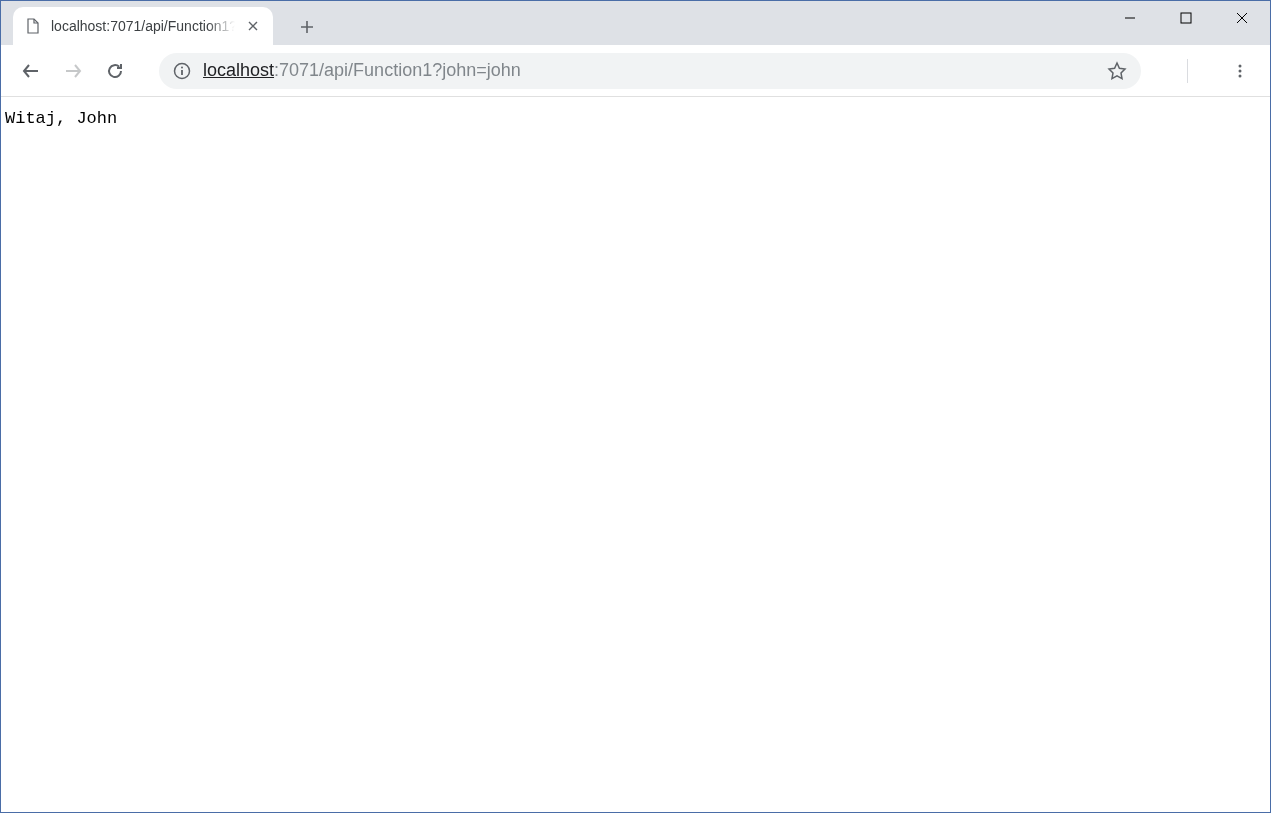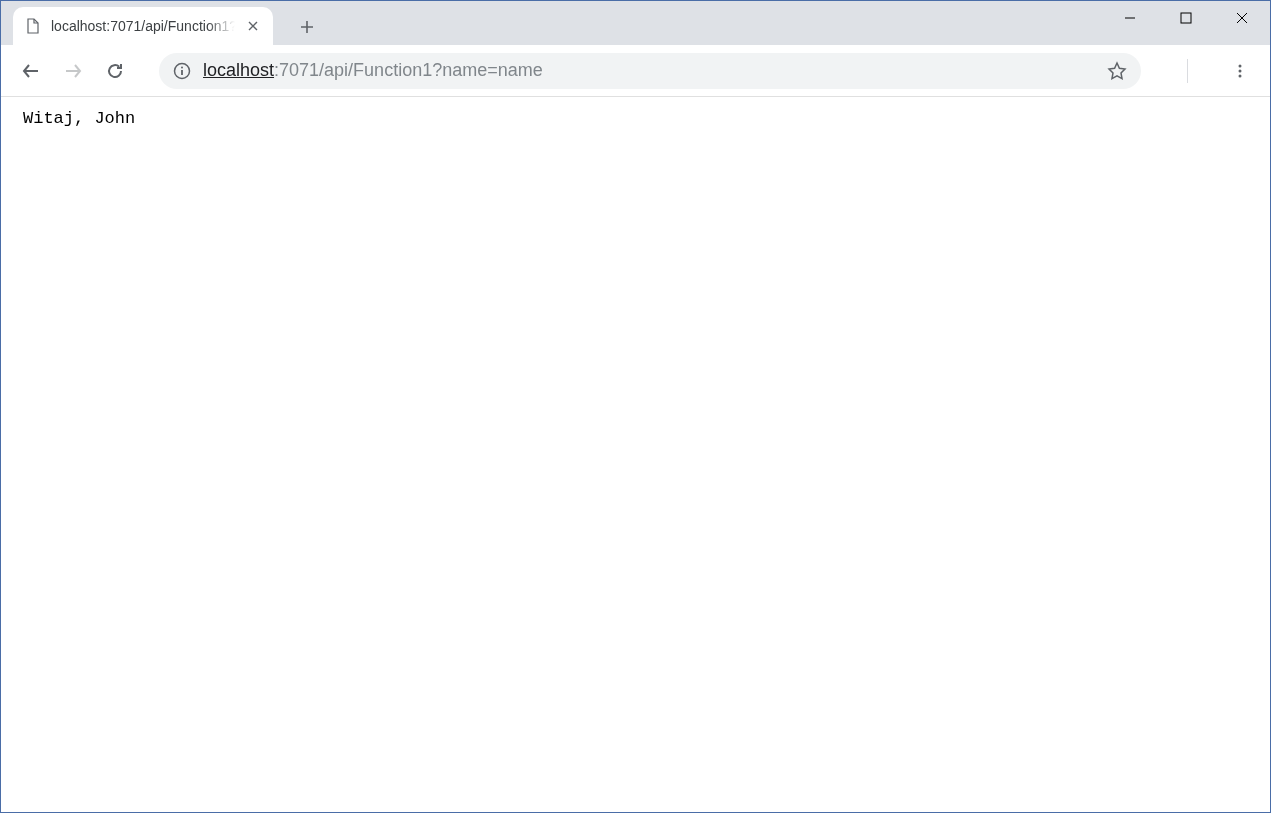--- a/index.html
+++ b/index.html
@@ -178,21 +178,21 @@
     .menu-btn {
       width: 36px;
       height: 36px;
       display: flex;
       align-items: center;
       justify-content: center;
       cursor: pointer;
     }
     
     .content {
-      padding: 12px 22px;
+      padding: 12px 4px;
       font-family: "Consolas", "Courier New", monospace;
       font-size: 17px;
       color: #000;
     }
     
     svg { display: block; }
   </style>
 </head>
 <body>
 
@@ -257,21 +257,21 @@
 
   <div class="omnibox">
     <span class="site-info-icon">
       <svg width="18" height="18" viewBox="0 0 18 18">
         <circle cx="9" cy="9" r="7.5" fill="none" stroke="#5f6368" stroke-width="1.5"></circle>
         <circle cx="9" cy="5.5" r="1" fill="#5f6368"></circle>
         <path d="M9 8 L9 13" stroke="#5f6368" stroke-width="1.8"></path>
       </svg>
     </span>
     <span class="url-display">
-      <span class="url-host">localhost</span><span class="url-path">:7071/api/Function1?name=name</span>
+      <span class="url-host">localhost</span><span class="url-path">:7071/api/Function1?john=john</span>
     </span>
     <span class="star-icon">
       <svg width="20" height="20" viewBox="0 0 20 20">
         <path d="M10 2 L12.4 7.2 L18 8 L14 12 L15 17.6 L10 14.9 L5 17.6 L6 12 L2 8 L7.6 7.2 Z" fill="none" stroke="#5f6368" stroke-width="1.5"></path>
       </svg>
     </span>
   </div>
 
   <div class="toolbar-divider"></div>
 

